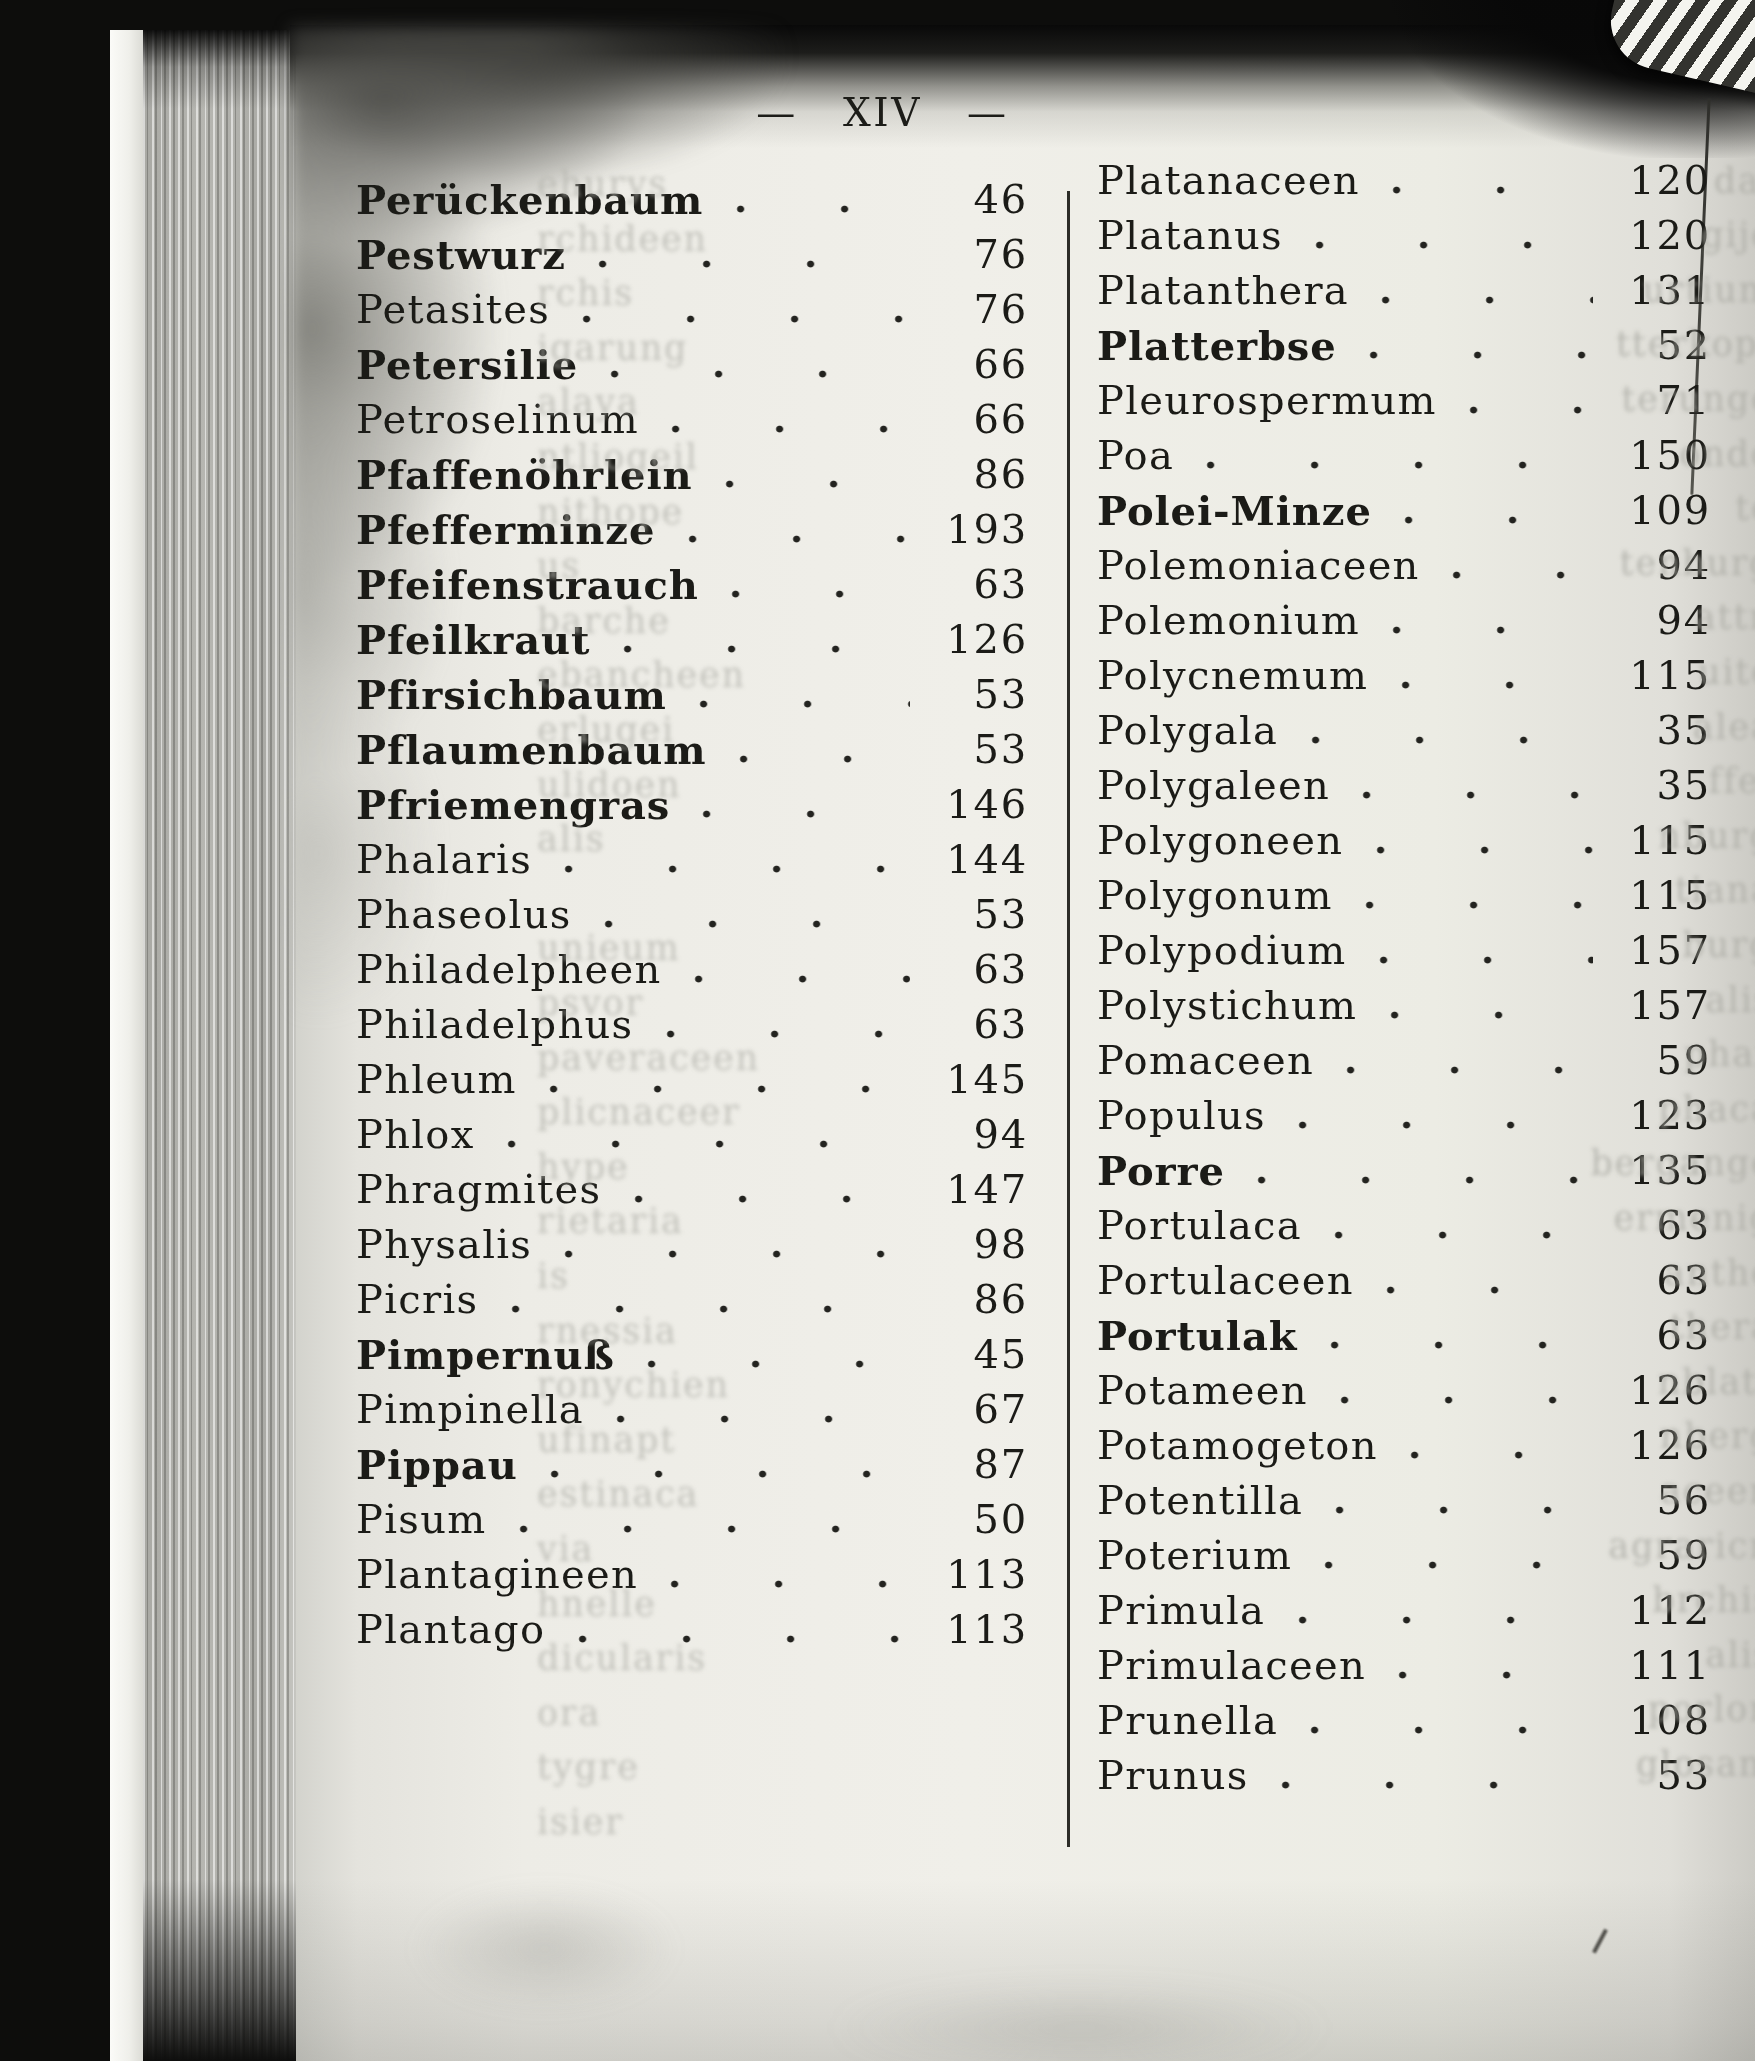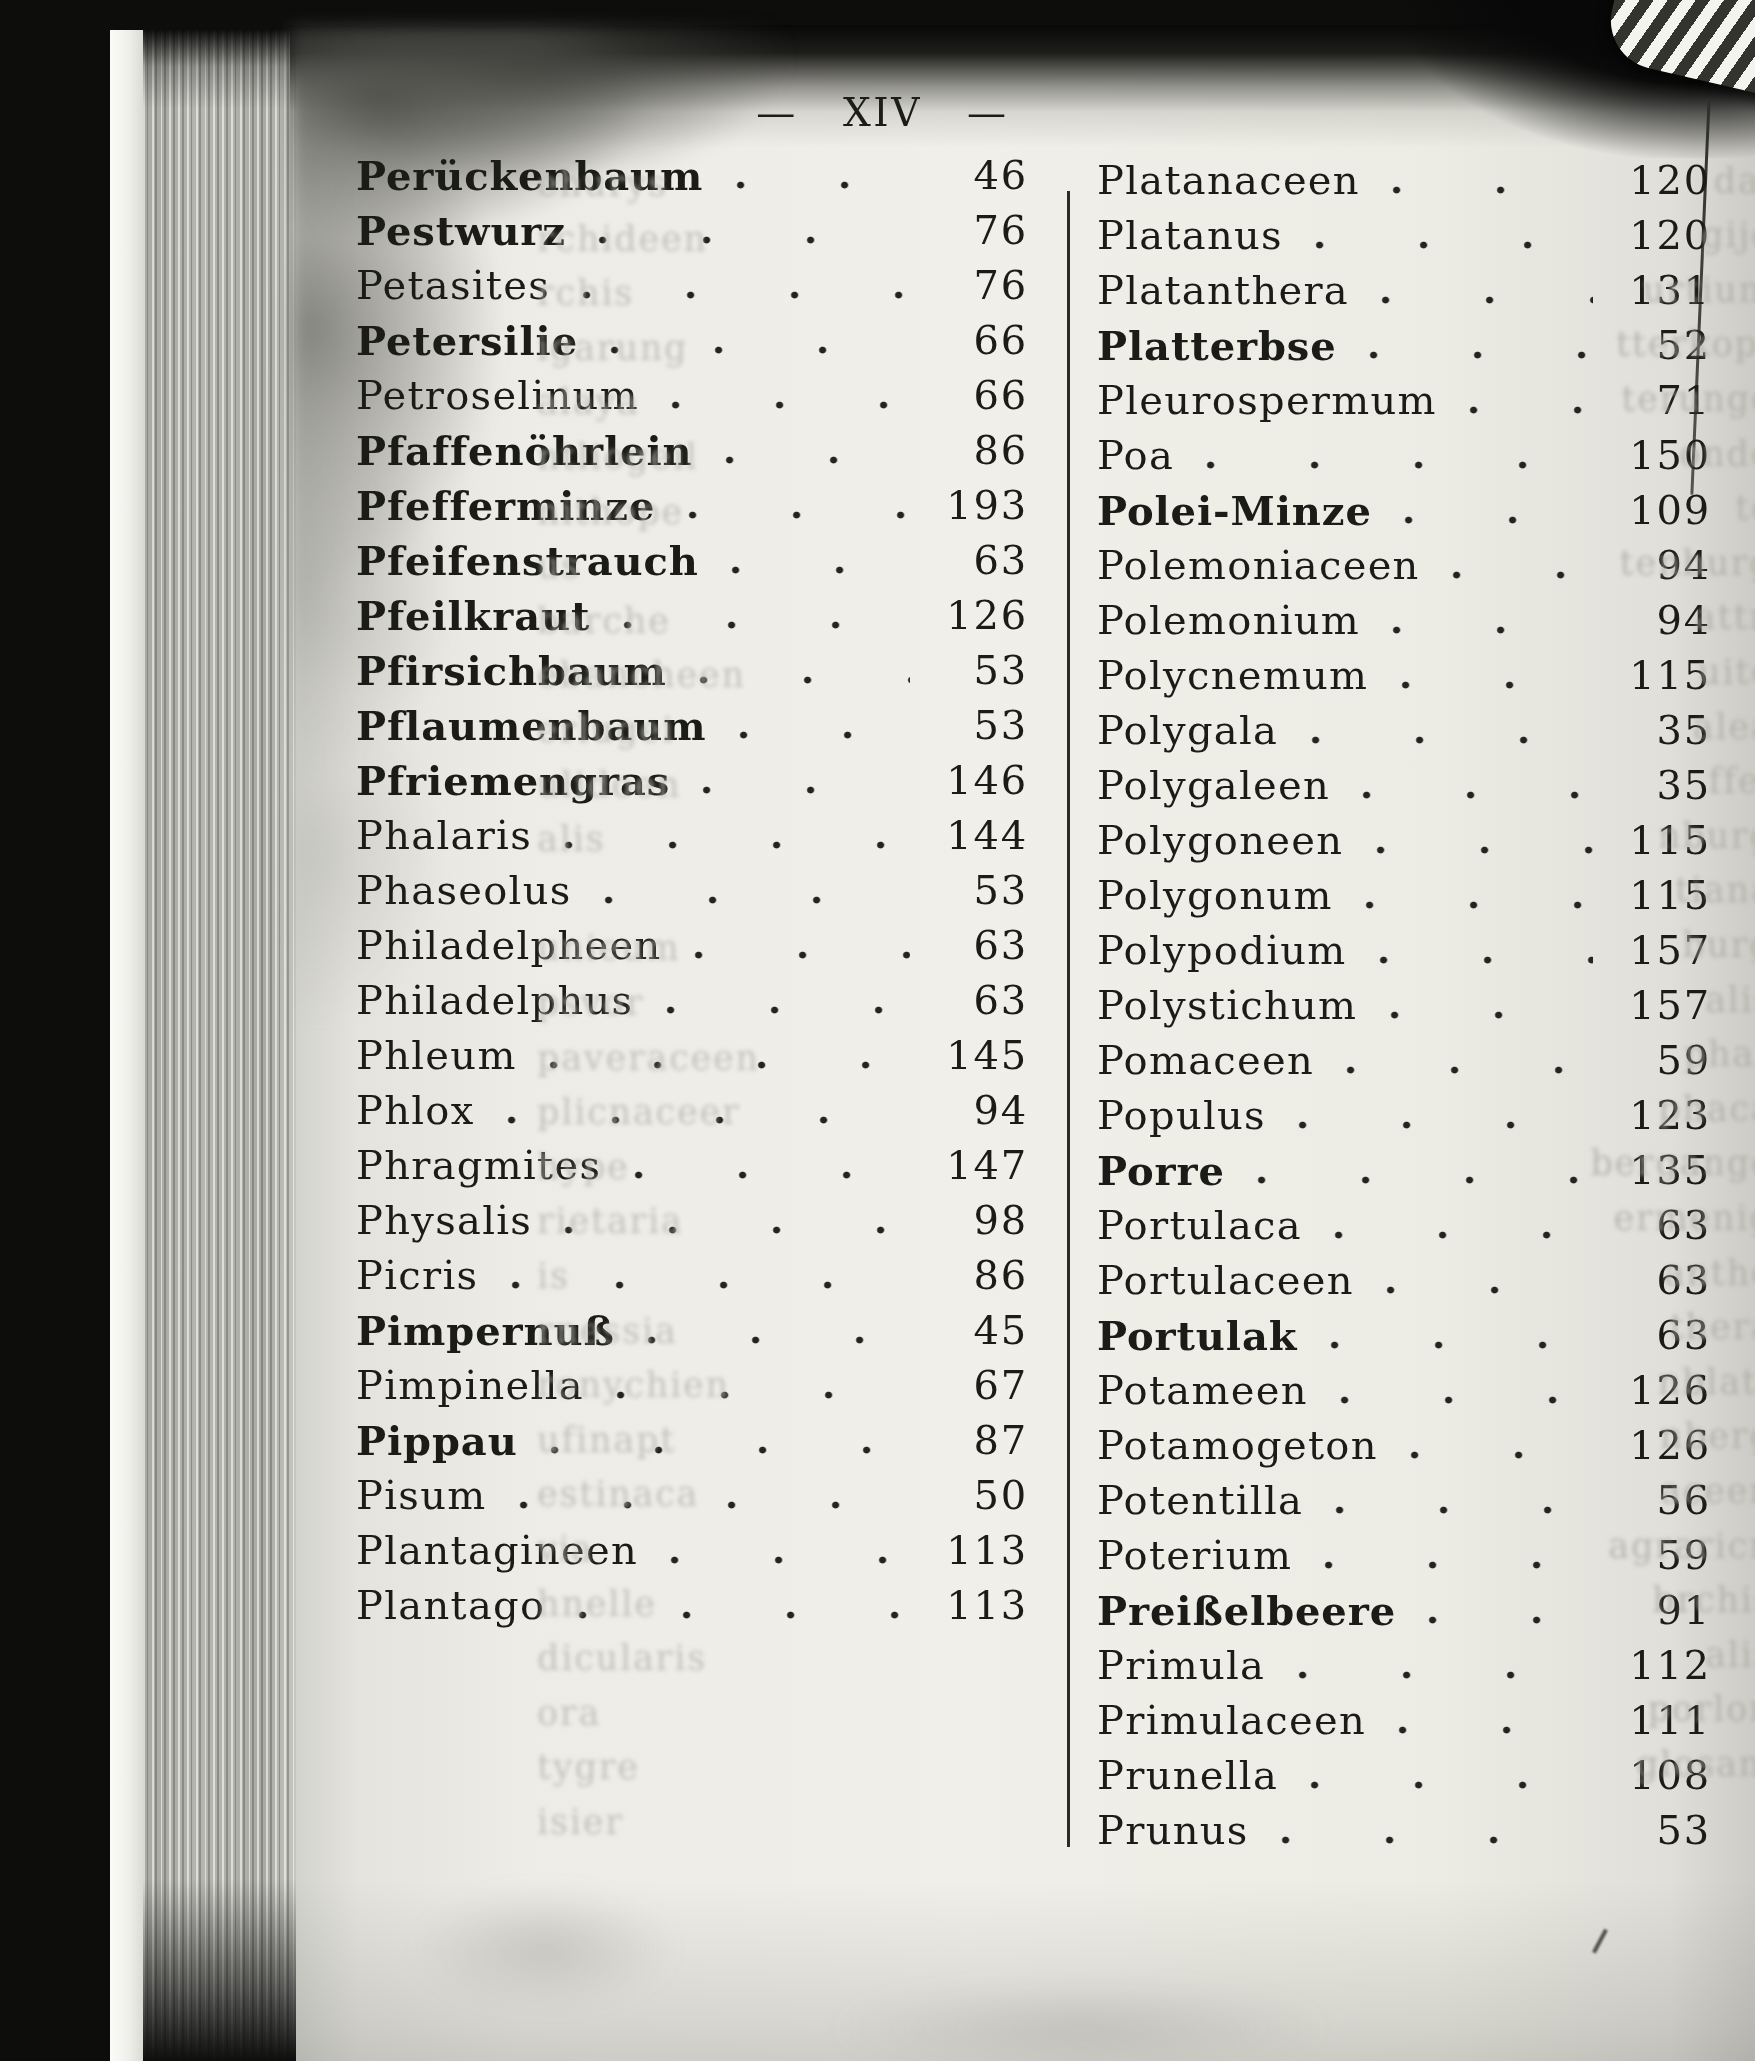--- a/index.html
+++ b/index.html
@@ -69,21 +69,21 @@
     position:absolute;left:1598px;top:1928px;width:3.5px;height:26px;
     background:#504f4a;transform:rotate(28deg);filter:blur(0.9px);
   }
   
   .page-header{
     position:absolute;left:663px;top:90px;width:439px;
     text-align:center;font-size:39px;color:#1c1c18;
     word-spacing:30px;letter-spacing:2.6px;font-weight:400;
   }
   .col{position:absolute;display:flex;flex-direction:column;}
-  #col-left{left:356px;top:144px;width:672px;justify-content:flex-end;}
+  #col-left{left:356px;top:168px;width:672px;justify-content:flex-end;}
   #col-right{left:1097px;top:149px;width:614px;}
   .row{height:55px;display:flex;align-items:flex-end;white-space:nowrap;}
   .entry-name{color:#1b1b17;font-size:40px;line-height:47px;}
   .entry-name.fraktur{font-family:"DejaVu Serif",serif;font-weight:700;letter-spacing:0.9px;}
   .entry-name.antiqua{font-family:"DejaVu Serif",serif;font-weight:400;letter-spacing:1.3px;}
   .leader{
     flex:1 1 auto;height:10.5px;margin:0 14px 8.8px 19.3px;
     background-image:radial-gradient(circle at 5.3px 5.3px,#23231f 3.1px,rgba(0,0,0,0) 4px);
     background-size:104px 10.5px;background-repeat:repeat-x;background-position:12.3px 0;
   }
@@ -383,25 +383,20 @@
       </div>
       <div class="row">
         <span class="entry-name antiqua">Potentilla</span>
         <span class="leader"></span>
         <span class="entry-page">56</span>
       </div>
       <div class="row">
         <span class="entry-name antiqua">Poterium</span>
         <span class="leader"></span>
         <span class="entry-page">59</span>
-      </div>
-      <div class="row">
-        <span class="entry-name fraktur">Preißelbeere</span>
-        <span class="leader"></span>
-        <span class="entry-page">91</span>
       </div>
       <div class="row">
         <span class="entry-name antiqua">Primula</span>
         <span class="leader"></span>
         <span class="entry-page">112</span>
       </div>
       <div class="row">
         <span class="entry-name antiqua">Primulaceen</span>
         <span class="leader"></span>
         <span class="entry-page">111</span>

